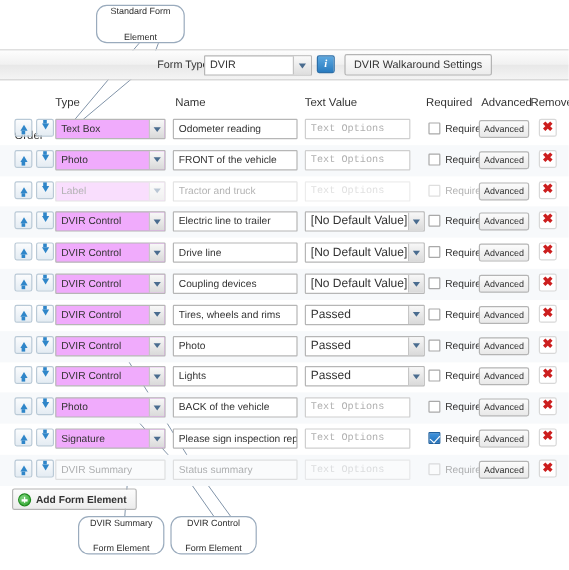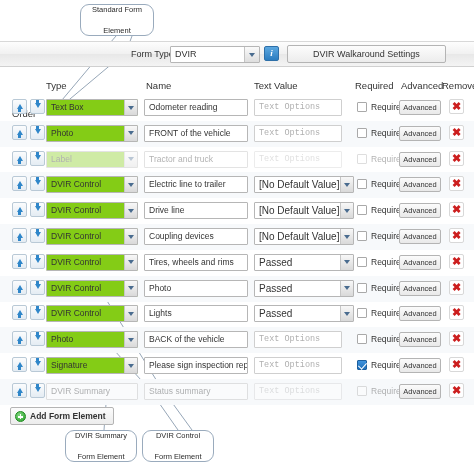--- a/index.html
+++ b/index.html
@@ -43,21 +43,21 @@
            border-right: 3px solid transparent; border-top: 4px solid #4a6c8f; }
   .info-icon {
     position: absolute; left: 264px; top: 4px; width: 15px; height: 15px;
     background: linear-gradient(to bottom,#5ca8e0,#2a7cc0);
     border: 1px solid #2d6fa8; border-radius: 2px;
     color: #fff; font-size: 9px; font-weight: bold; font-style: italic;
     text-align: center; line-height: 13px; font-family: "Liberation Serif", serif;
   }
   .walkaround-btn {
     position: absolute; left: 287px; top: 3px; height: 18px;
-    padding: 0 25px;
+    padding: 0 7px;
     background: linear-gradient(to bottom,#fcfcfc,#ececec);
     border: 1px solid #b4b4b4; border-radius: 2px;
     font-size: 9px; color: #333; line-height: 16px;
   }
 
   
   .col-head { position: absolute; font-size: 9.5px; color: #333; top: 80px; }
 
   
   .row { position: absolute; left: 0; width: 474px; height: 26px; }
@@ -74,21 +74,21 @@
   .arr { width: 0; height: 0; }
   .arr-up { border-left: 3.5px solid transparent; border-right: 3.5px solid transparent;
             border-bottom: 5px solid #2f86c9; position: relative; }
   .arr-up:after { content:""; position:absolute; left:-1.5px; top:5px; width:3px; height:3px; background:#2f86c9; }
   .arr-dn { border-left: 3.5px solid transparent; border-right: 3.5px solid transparent;
             border-top: 5px solid #2f86c9; position: relative; top:-1px; }
   .arr-dn:after { content:""; position:absolute; left:-1.5px; top:-8px; width:3px; height:3px; background:#2f86c9; }
 
   .type-sel {
     position: absolute; left: 46px; top: 4px; width: 92px; height: 17px;
-    border: 1px solid #b6b6b6; background: #84cc16; border-radius: 1px;
+    border: 1px solid #b6b6b6; background: #f0abfc; border-radius: 1px;
     font-size: 8.5px; color: #333; padding: 0 14px 0 4px; line-height: 15px;
     white-space: nowrap; overflow: hidden;
   }
   .type-sel .caret-box, .tv-sel .caret-box {
     position: absolute; right: 0; top: 0; width: 13px; height: 15px;
     background: linear-gradient(to bottom,#f8f8f8,#d9d9d9);
     border-left: 1px solid #c6c6c6;
     display: flex; align-items: center; justify-content: center;
   }
   .type-plain {

